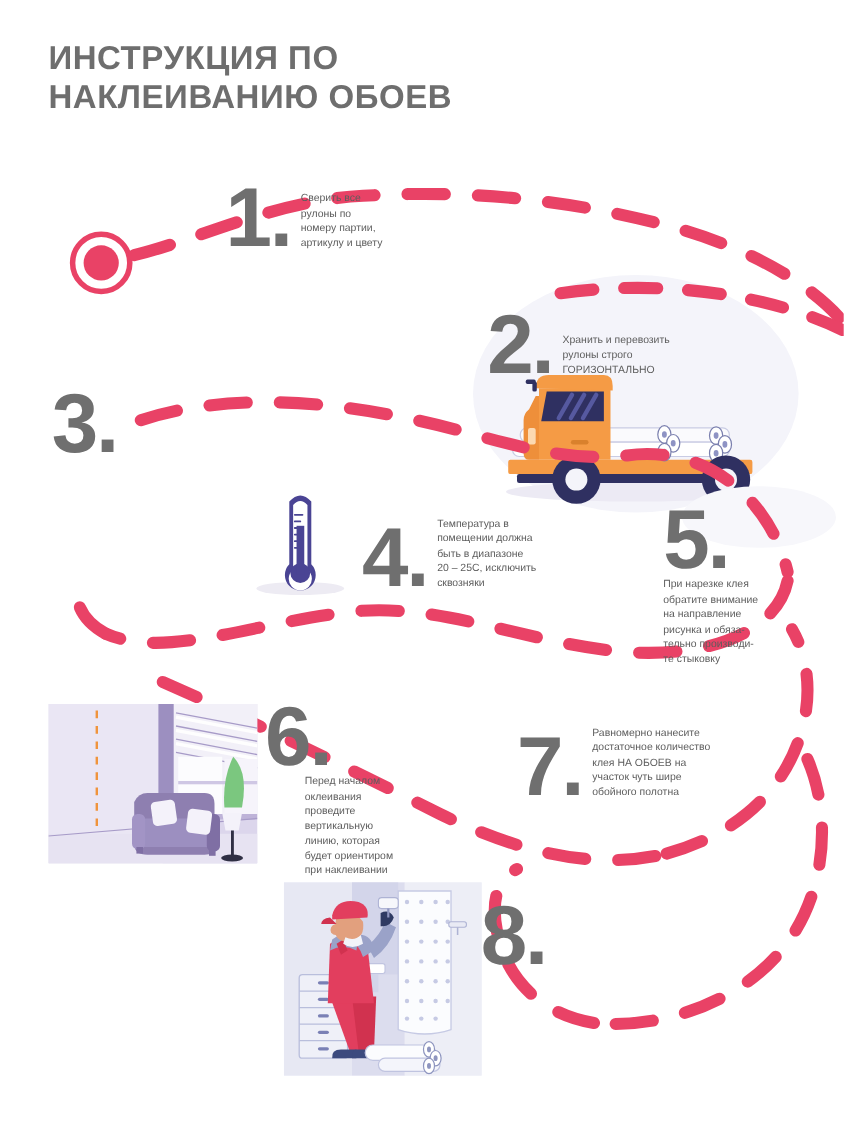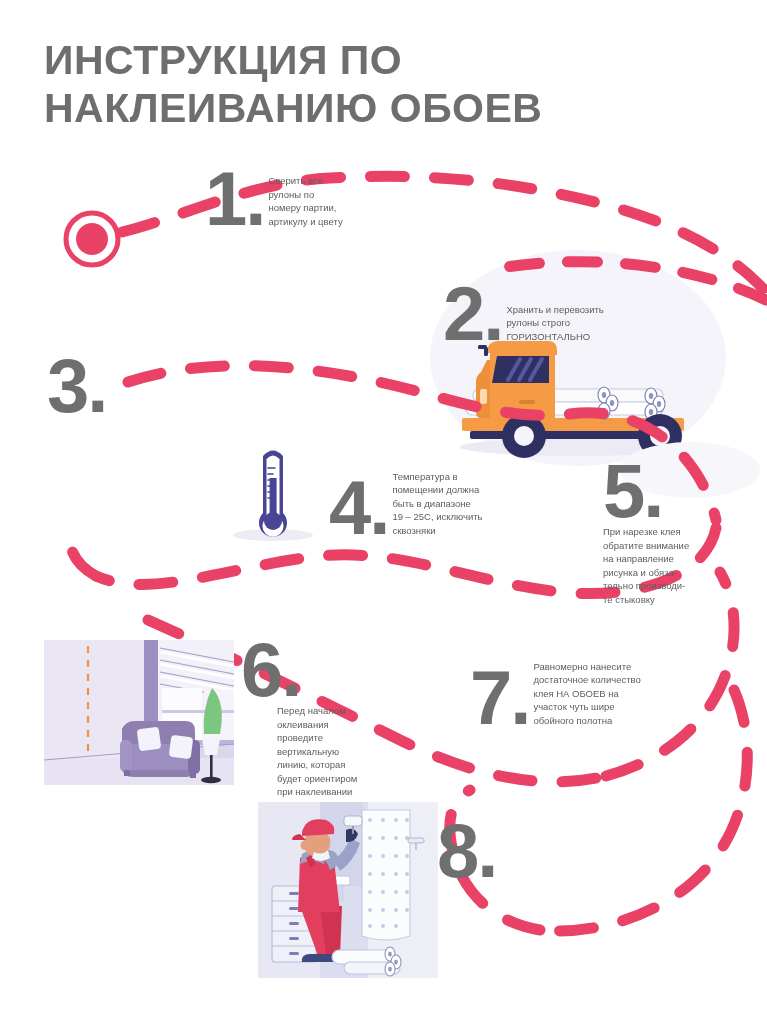--- a/index.html
+++ b/index.html
@@ -8,21 +8,21 @@
     background:#ffffff;
     font-family:"Liberation Sans", sans-serif;
     overflow:hidden;
     position:relative;
   }
   #page { position:relative; width:767px; height:1036px; }
 
   
   #title {
     position:absolute; left:44px; top:36px; width:640px;
-    font-size:41px; font-weight:bold; line-height:1.18;
+    font-size:30px; font-weight:bold; line-height:1.18;
     color:#6e6e6e; letter-spacing:0.5px;
     text-transform:uppercase; white-space:pre-line;
   }
 
   
   .layer { position:absolute; left:0; top:0; width:767px; height:1036px; }
   #dash-layer { z-index:2; }
   #art-layer  { z-index:1; }
 
   
@@ -32,21 +32,21 @@
     line-height:0.82; letter-spacing:-2px;
     font-family:"Liberation Sans", sans-serif;
   }
   .txt {
     font-size:9.5px; line-height:1.42; color:#5d5d5d;
     white-space:pre-line;
   }
 
   
   .row { display:flex; align-items:flex-end; }
-  .row .txt { margin-left:4px; padding-bottom:2px; }
+  .row .txt { margin-left:9px; padding-bottom:2px; }
 
   
   .stack .txt { margin-top:3px; }
 
   #step1 { left:205px; top:168px; }
   #step2 { left:443px; top:283px; }
   #step3 { left:47px; top:355px; }
   #step4 { left:329px; top:470px; }
   #step5 { left:603px; top:460px; }
   #step6 { left:241px; top:639px; }
@@ -378,21 +378,21 @@
 
   <div class="step stack" id="step3">
     <div class="num">3.</div>
   </div>
 
   <div class="step row" id="step4">
     <div class="num">4.</div>
     <div class="txt">Температура в
 помещении должна
 быть в диапазоне
-19 – 25С, исключить
+20 – 25С, исключить
 сквозняки</div>
   </div>
 
   <div class="step stack" id="step5">
     <div class="num">5.</div>
     <div class="txt">При нарезке клея
 обратите внимание
 на направление
 рисунка и обяза-
 тельно производи-

